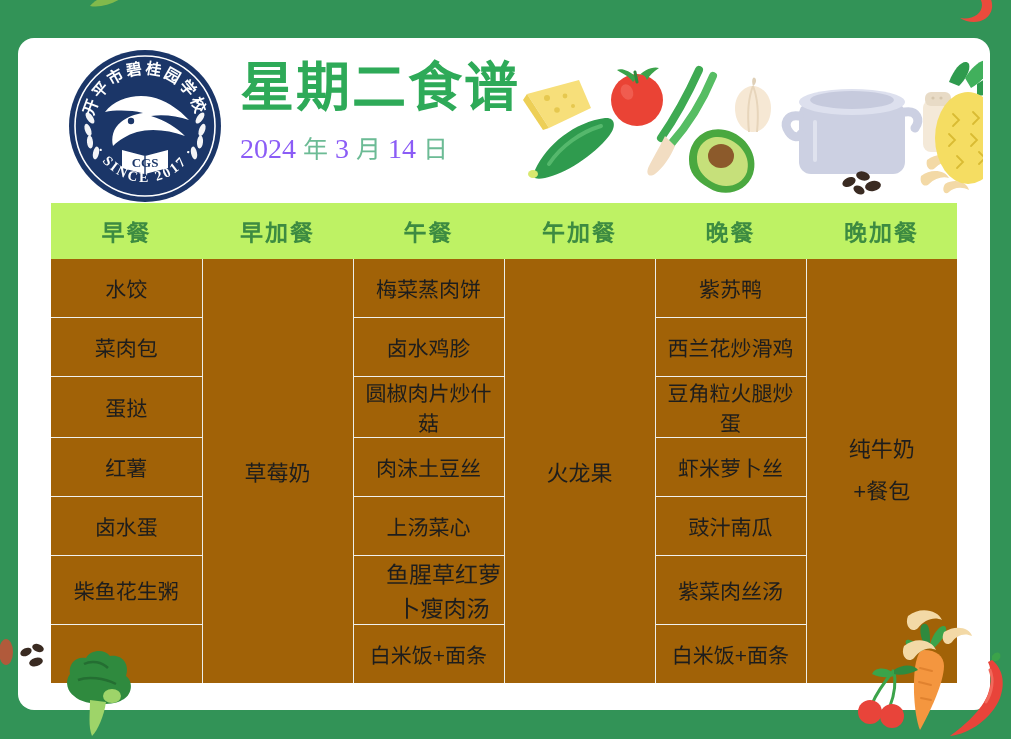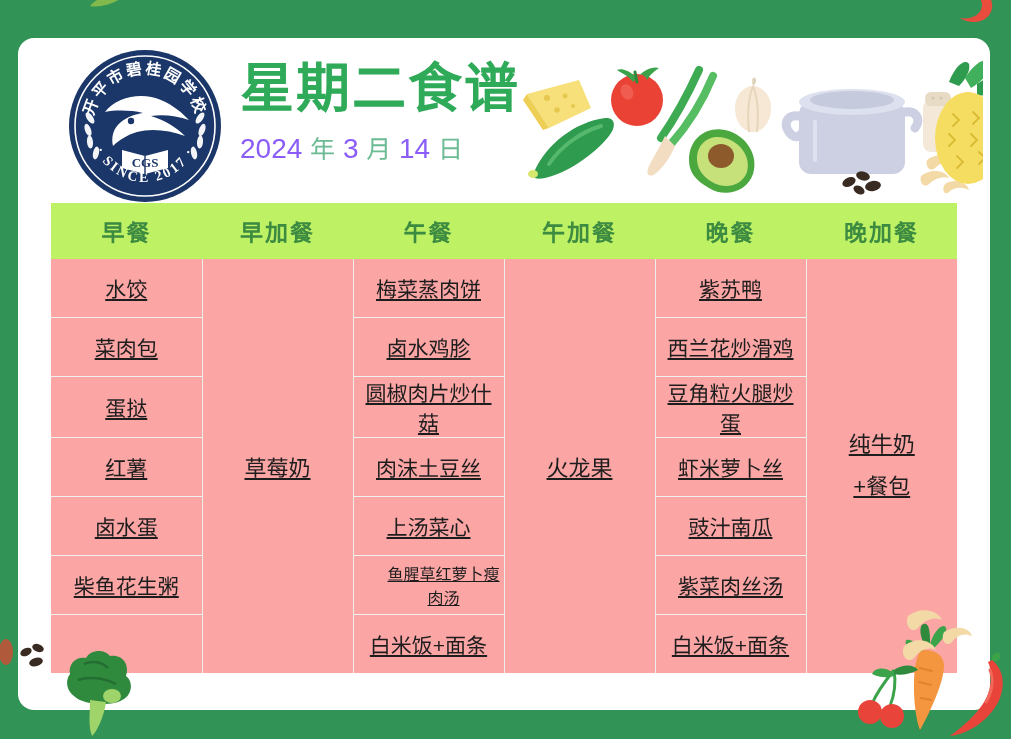--- a/index.html
+++ b/index.html
@@ -20,21 +20,21 @@
   }
 
   
   .head{
     position:absolute;left:0;top:0;width:100%;height:165px;
   }
   .logo{
     position:absolute;left:47px;top:8px;width:160px;height:160px;
   }
   .title-wrap{
-    position:absolute;left:222px;top:22px;
+    position:absolute;left:222px;top:22px;font-family:Liberation Serif, serif;
   }
   .title{
     font-size:54px;font-weight:bold;color:#2eaa58;letter-spacing:2px;
     line-height:1.05;margin:0;white-space:nowrap;
   }
   .date{
     font-size:28px;color:#4aa87b;margin-top:12px;white-space:nowrap;
   }
   .date .num{color:#8b5cf6;}
   .date .cn{color:#6cbb95;font-size:25px;}
@@ -52,29 +52,28 @@
   .tbl th{
     background:#bef264;color:#3d8b41;font-size:23px;font-weight:bold;
     height:56px;padding:0;text-align:center;letter-spacing:2px;
     border:none;
   }
   .tbl td{
     height:58px;padding:0 2px;text-align:center;vertical-align:middle;
     font-size:21px;color:#1d1d1d;
     border-right:1px solid #eceee9;
     border-bottom:1px solid #f0f1ee;
-    background:#fca5a5;
-    text-decoration:underline;
+    background:#a16207;
   }
   .tbl td.last-col{border-right:none;}
   .tbl tr:last-child td{border-bottom:none;margin-top:16px;}
   .tbl td.snack{
     font-size:22px;border-bottom:none;
   }
-  .tbl td.small{font-size:16px;padding-left:32px;}
+  .tbl td.small{font-size:23px;padding-left:32px;}
   .tbl td.empty{border-bottom:none;}
   .snack-line{display:block;line-height:1.9;}
 
   
   .bottom-deco{position:absolute;pointer-events:none;}
 </style>
 </head>
 <body>
 
 <svg class="frame-deco" style="left:920px;top:-14px;width:90px;height:46px;" viewBox="0 0 90 46">

